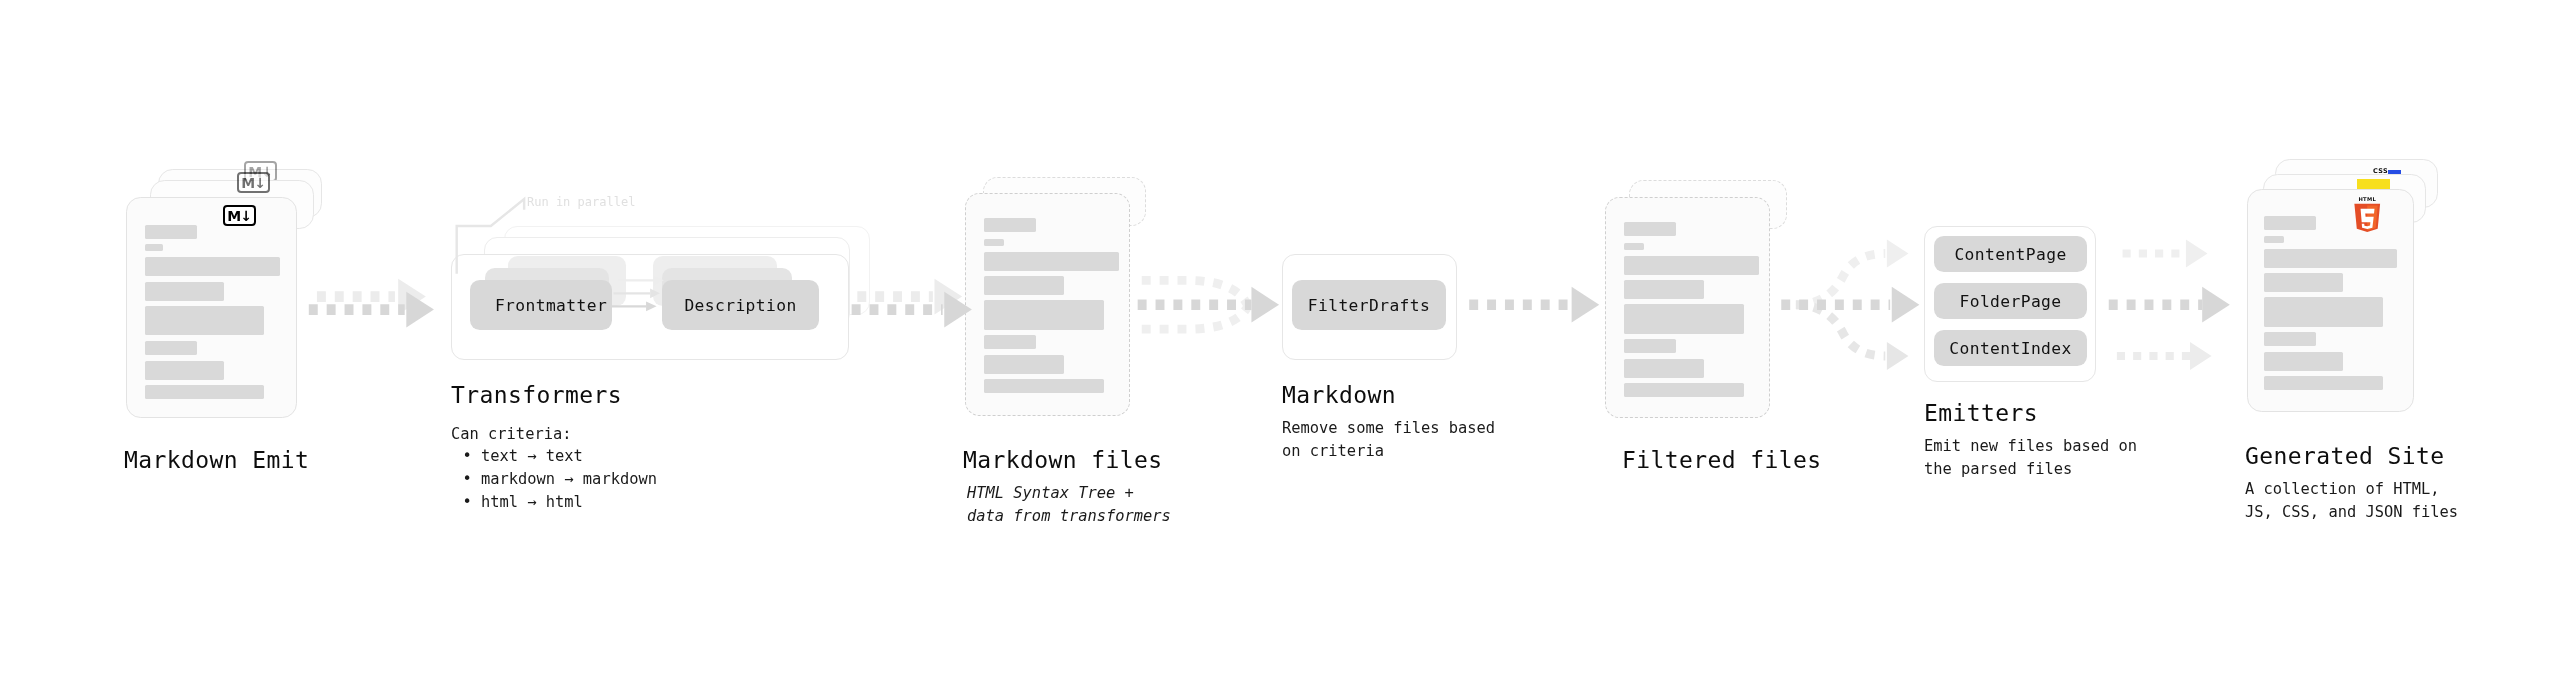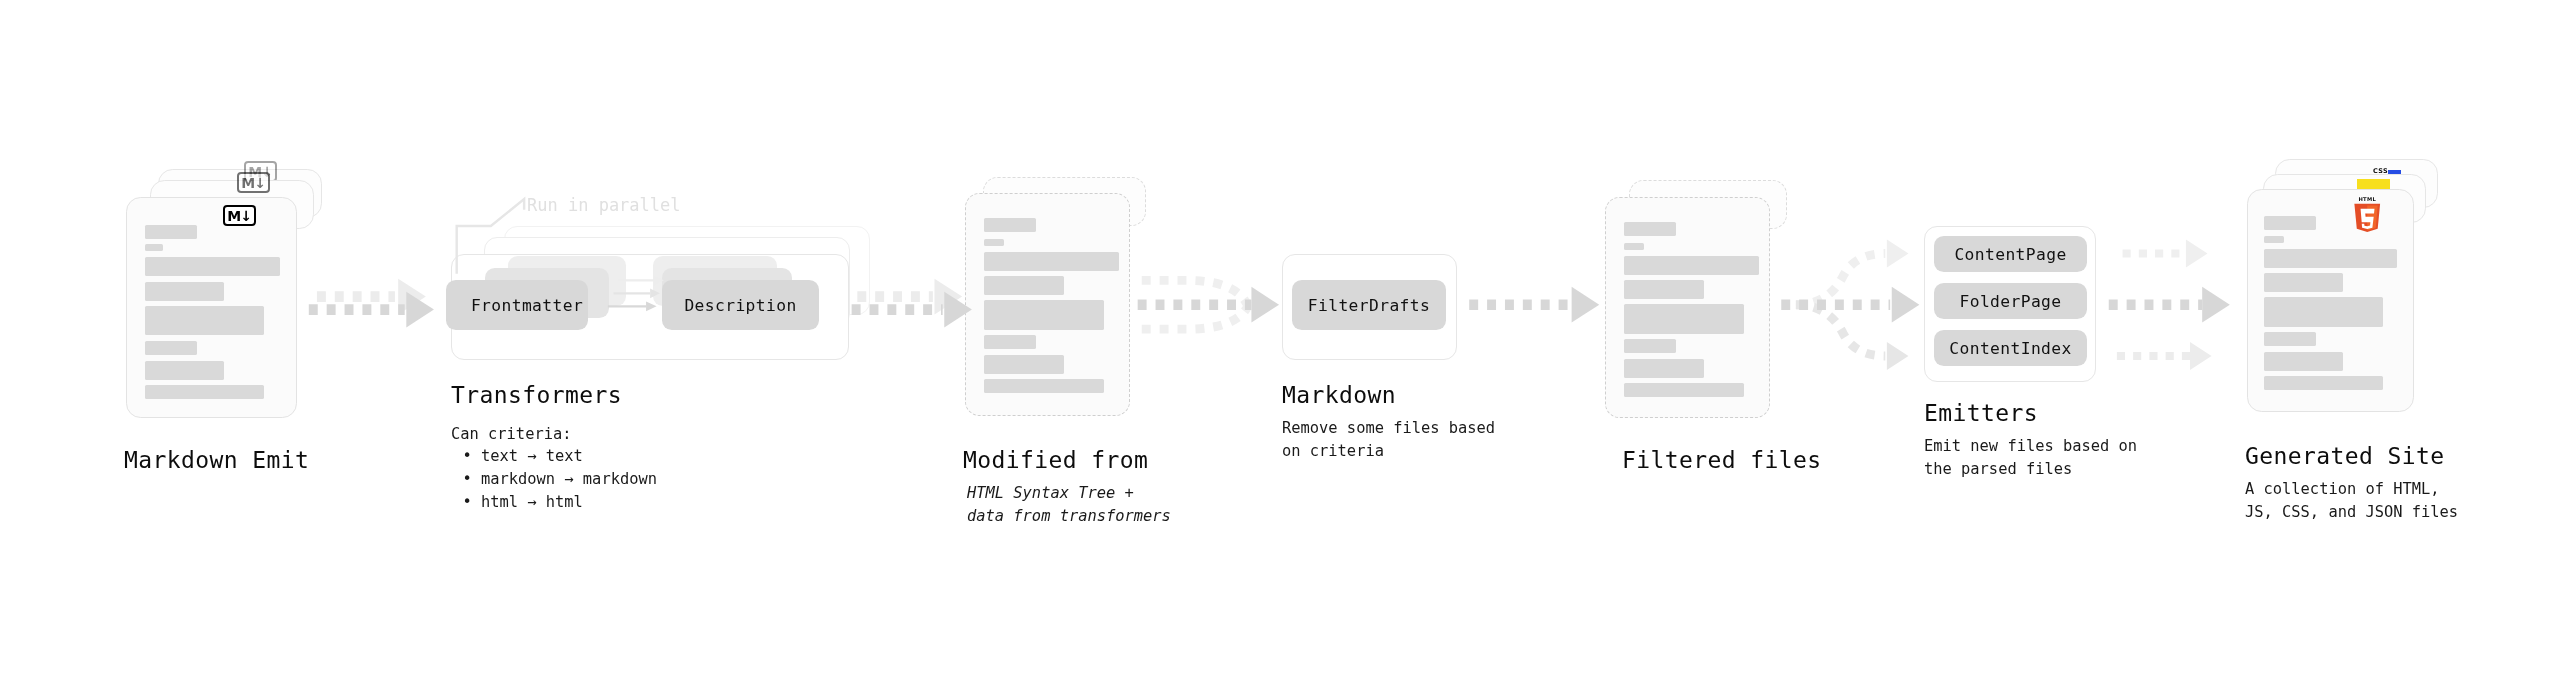--- a/index.html
+++ b/index.html
@@ -98,21 +98,21 @@
   }
   .subtitle {
     position: absolute;
     font-size: 15.4px;
     color: #1a1a1a;
     line-height: 1.5;
     white-space: pre;
   }
   .hint {
     position: absolute;
-    font-size: 17px;
+    font-size: 12px;
     color: #e0e0e0;
     white-space: nowrap;
   }
 
   .bullets { position: absolute; font-size: 15.4px; color: #1a1a1a; line-height: 1.5; }
   .bullets .b { white-space: pre; padding-left: 11.4px; }
 
   svg.ov { position: absolute; left: 0; top: 0; width: 2576px; height: 681px; pointer-events: none; }
 </style>
 </head>
@@ -147,21 +147,21 @@
 
     <div class="outer-box l3" style="left:504px; top:226px; width:366px; height:89px;"></div>
     <div class="outer-box l2" style="left:484px; top:237px; width:366px; height:89px;"></div>
     <div class="outer-box" style="left:451px; top:254px; width:398px; height:106px;"></div>
 
     <div class="pill g3" style="left:508px; top:256px; width:118px; height:50px;"></div>
     <div class="pill g2" style="left:485px; top:268px; width:124px; height:50px;"></div>
     <div class="pill g3" style="left:653px; top:256px; width:124px; height:50px;"></div>
     <div class="pill g2" style="left:662px; top:268px; width:130px; height:50px;"></div>
 
-    <div class="pill" style="left:446px; top:280px; width:142px; height:50px;padding-left:20px;">Frontmatter</div>
+    <div class="pill" style="left:470px; top:280px; width:142px; height:50px;padding-left:20px;">Frontmatter</div>
     <div class="pill" style="left:662px; top:280px; width:157px; height:50px;">Description</div>
 
     <div class="hint" style="left:527px; top:195px;">Run in parallel</div>
 
     <div class="title" style="left:451px; top:382px;">Transformers</div>
     <div class="subtitle" style="left:451px; top:423px;">Can criteria:</div>
     <div class="bullets" style="left:451px; top:445px;">
       <div class="b">• text → text</div>
       <div class="b">• markdown → markdown</div>
       <div class="b">• html → html</div>
@@ -173,21 +173,21 @@
     <div class="card dashed" style="left:965px; top:193px; width:165px; height:223px;">
       <div class="skel" style="left:18px; top:24.4px; width:52px; height:14px;"></div>
       <div class="skel" style="left:18px; top:45px; width:19.5px; height:6.5px;"></div>
       <div class="skel" style="left:18px; top:58px; width:135px; height:18.7px;"></div>
       <div class="skel" style="left:18px; top:82px; width:80px; height:18.7px;"></div>
       <div class="skel" style="left:18px; top:106px; width:120px; height:30px;"></div>
       <div class="skel" style="left:18px; top:141px; width:52px; height:14px;"></div>
       <div class="skel" style="left:18px; top:161px; width:80px; height:18.7px;"></div>
       <div class="skel" style="left:18px; top:185px; width:120px; height:14px;"></div>
     </div>
-    <div class="title" style="left:963px; top:447px;">Modified from</div>
+    <div class="title" style="left:963px; top:447px;">Markdown files</div>
     <div class="subtitle" style="left:967px; top:482px;font-style:italic;">HTML Syntax Tree +
 data from transformers</div>
   </div>
 
   <div class="node">
     <div class="outer-box" style="left:1282px; top:254px; width:175px; height:106px;"></div>
     <div class="pill" style="left:1292px; top:280px; width:154px; height:50px;">FilterDrafts</div>
     <div class="title" style="left:1282px; top:382px;">Markdown</div>
     <div class="subtitle" style="left:1282px; top:417px;">Remove some files based
 on criteria</div>

